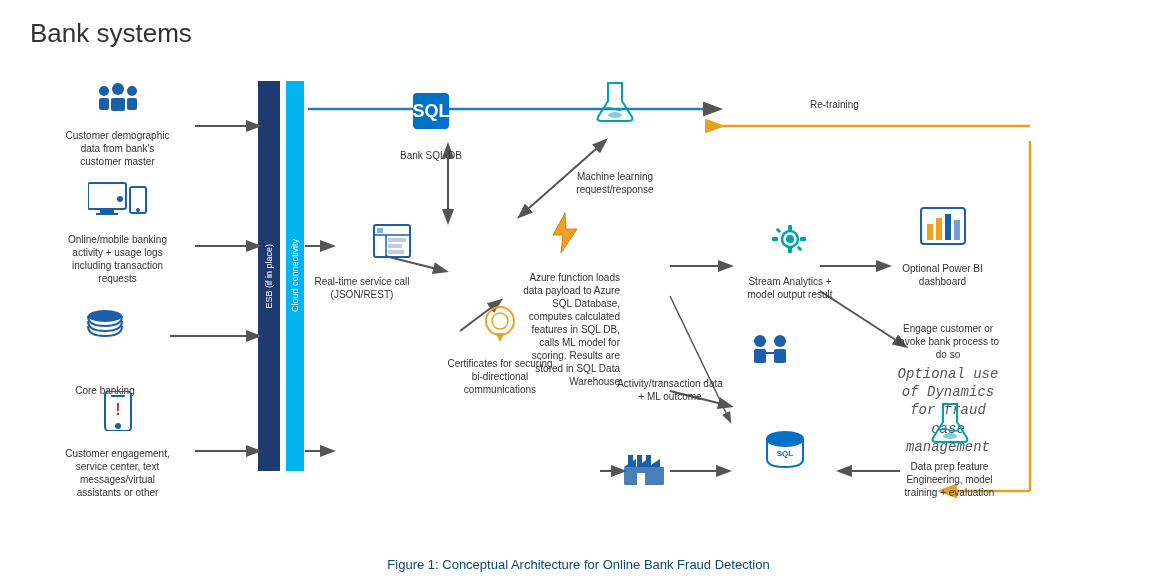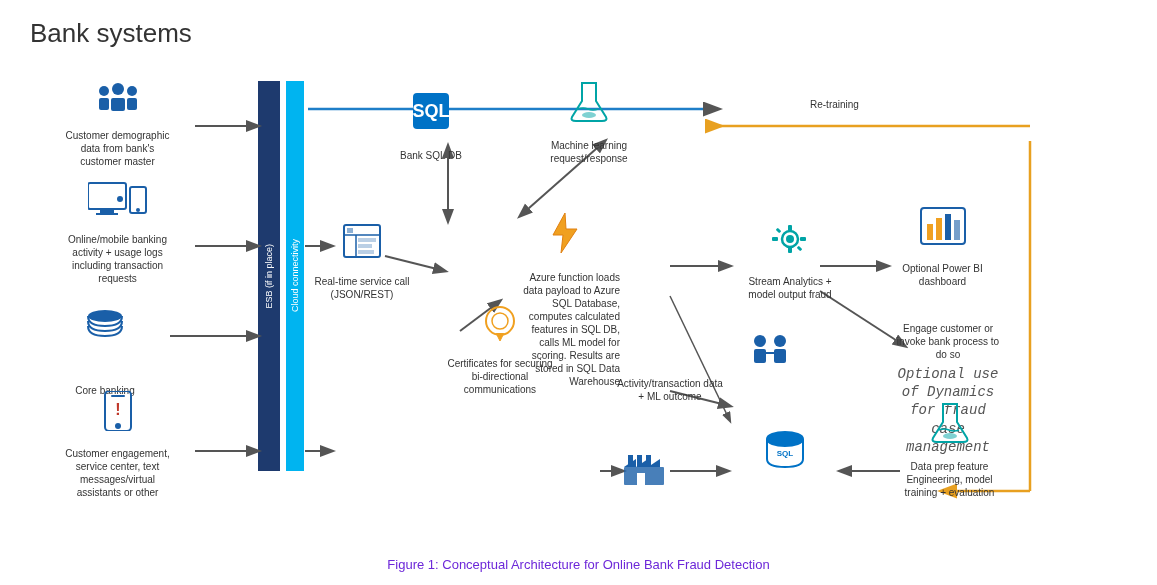--- a/index.html
+++ b/index.html
@@ -95,21 +95,21 @@
     
     svg { display: block; }
     .arrow-svg {
       position: absolute;
     }
 
     
     .caption {
       text-align: center;
       font-size: 13px;
-      color: #6d28d9;
+      color: #0c4a6e;
       font-weight: 500;
       margin-top: 6px;
     }
 
     
     .retrain-label {
       position: absolute;
       font-size: 10px;
       color: #333;
     }
@@ -242,31 +242,31 @@
     </div>
 
     <div class="icon-box" style="top:28px;left:370px;">
       <svg width="44" height="44">
         <rect x="4" y="4" width="36" height="36" rx="4" fill="#0072c6"></rect>
         <text x="22" y="28" text-anchor="middle" fill="#fff" font-size="18" font-weight="bold">SQL</text>
       </svg>
       <span class="label">Bank SQL DB</span>
     </div>
 
-    <div class="icon-box" style="top:18px;left:494px;width:130px;">
+    <div class="icon-box" style="top:18px;left:520px;width:130px;gap:31px;">
       <svg width="42" height="44">
         <path d="M14,4 L14,22 L4,38 Q2,42 8,42 L34,42 Q40,42 38,38 L28,22 L28,4 Z" fill="none" stroke="#00a4a6" stroke-width="2"></path>
         <path d="M14,4 L28,4" stroke="#00a4a6" stroke-width="2"></path>
         <path d="M10,30 Q15,28 20,30 Q25,32 30,30" stroke="#00a4a6" stroke-width="1.5" fill="none"></path>
         <ellipse cx="21" cy="36" rx="7" ry="3" fill="#00a4a6" opacity="0.5"></ellipse>
       </svg>
       <span class="label">Machine learning request/response</span>
     </div>
 
-    <div class="icon-box" style="top:162px;left:282px;width:100px;">
+    <div class="icon-box" style="top:162px;left:282px;width:100px;align-items:flex-end;">
       <svg width="40" height="36">
         <rect x="2" y="2" width="36" height="32" rx="2" fill="none" stroke="#1a5fa8" stroke-width="2"></rect>
         <line x1="2" y1="12" x2="38" y2="12" stroke="#1a5fa8" stroke-width="1.5"></line>
         <line x1="14" y1="12" x2="14" y2="34" stroke="#1a5fa8" stroke-width="1.5"></line>
         <rect x="5" y="5" width="6" height="5" fill="#1a5fa8" opacity="0.5"></rect>
         <rect x="16" y="15" width="18" height="4" fill="#1a5fa8" opacity="0.3"></rect>
         <rect x="16" y="21" width="14" height="4" fill="#1a5fa8" opacity="0.3"></rect>
         <rect x="16" y="27" width="16" height="4" fill="#1a5fa8" opacity="0.3"></rect>
       </svg>
       <span class="label">Real-time service call (JSON/REST)</span>
@@ -294,21 +294,21 @@
         <circle cx="22" cy="18" r="8" fill="none" stroke="#00a4a6" stroke-width="2.5"></circle>
         <circle cx="22" cy="18" r="4" fill="#00a4a6"></circle>
 
         <rect x="20" y="4" width="4" height="6" rx="1" fill="#00a4a6"></rect>
         <rect x="20" y="26" width="4" height="6" rx="1" fill="#00a4a6"></rect>
         <rect x="4" y="16" width="6" height="4" rx="1" fill="#00a4a6"></rect>
         <rect x="32" y="16" width="6" height="4" rx="1" fill="#00a4a6"></rect>
         <rect x="8" y="8" width="5" height="3" rx="1" fill="#00a4a6" transform="rotate(45,10.5,9.5)"></rect>
         <rect x="29" y="26" width="5" height="3" rx="1" fill="#00a4a6" transform="rotate(45,31.5,27.5)"></rect>
       </svg>
-      <span class="label">Stream Analytics + model output fraud</span>
+      <span class="label">Stream Analytics + model output result</span>
     </div>
 
     <div class="icon-box" style="top:145px;left:855px;width:115px;">
       <svg width="48" height="40">
         <rect x="2" y="2" width="44" height="36" rx="3" fill="none" stroke="#1a5fa8" stroke-width="2"></rect>
         <rect x="8" y="18" width="6" height="16" fill="#f0a020"></rect>
         <rect x="17" y="12" width="6" height="22" fill="#f0a020"></rect>
         <rect x="26" y="8" width="6" height="26" fill="#1a5fa8"></rect>
         <rect x="35" y="14" width="6" height="20" fill="#1a5fa8" opacity="0.6"></rect>
       </svg>

